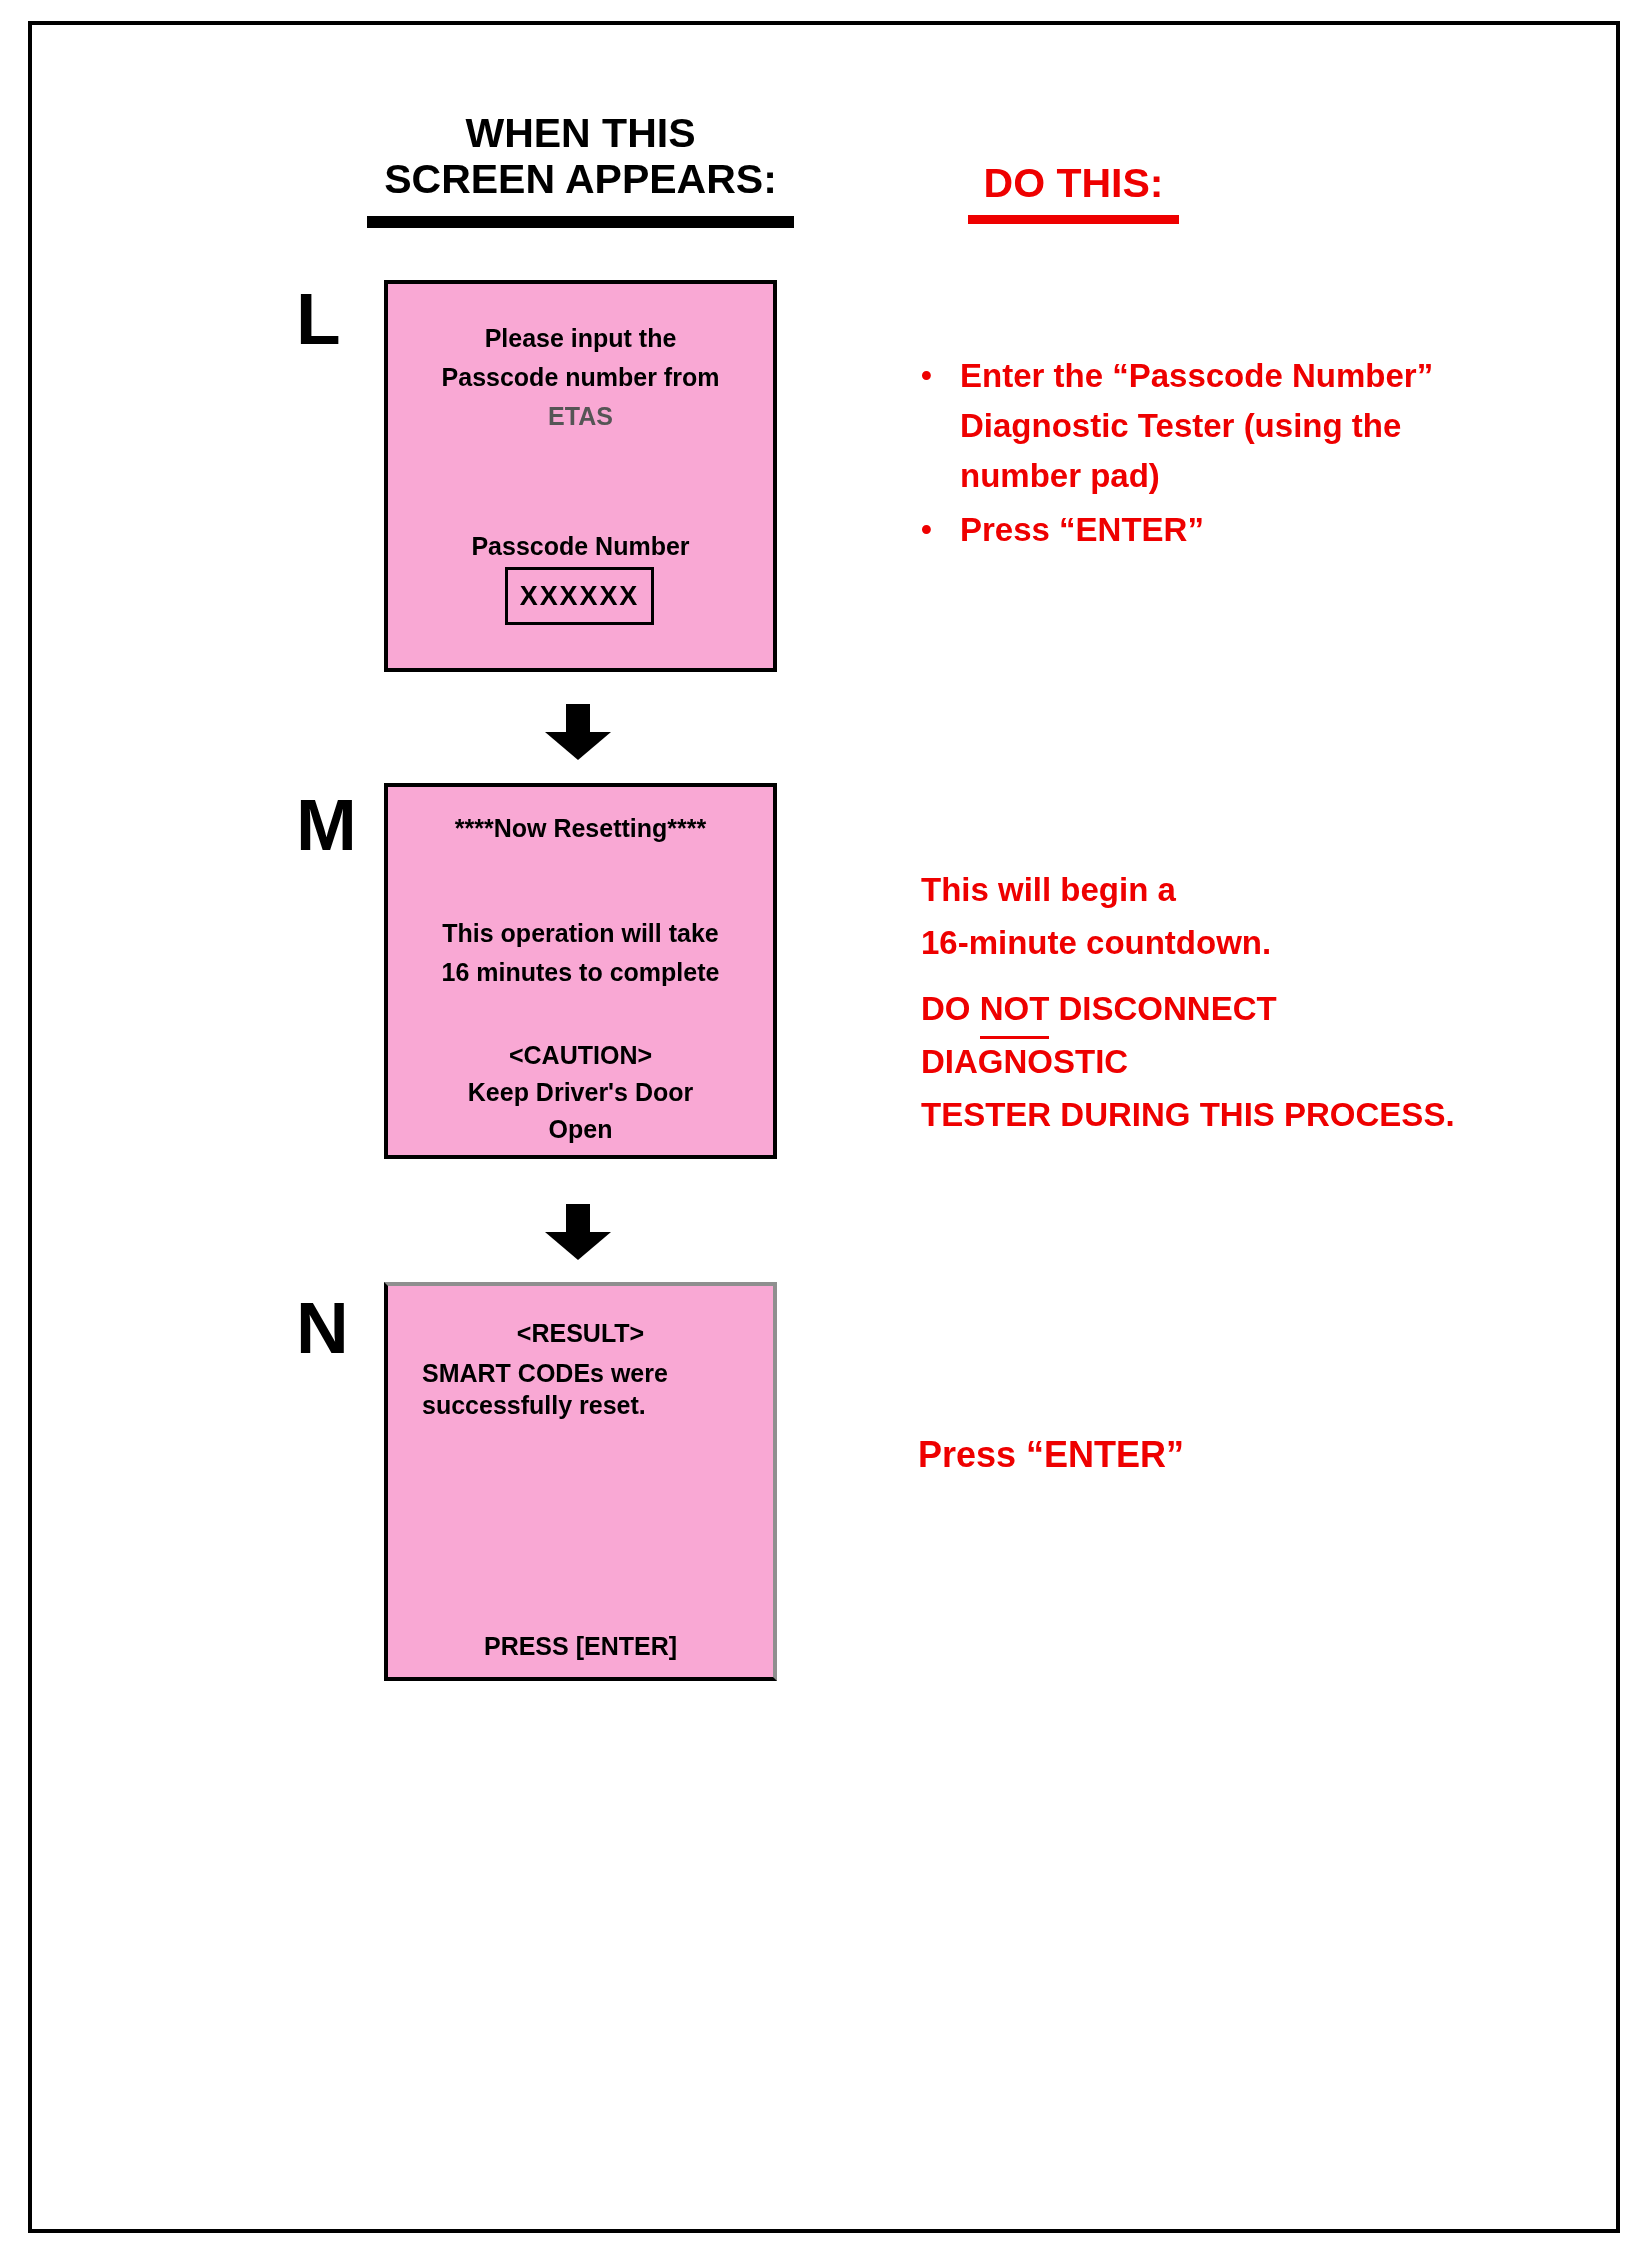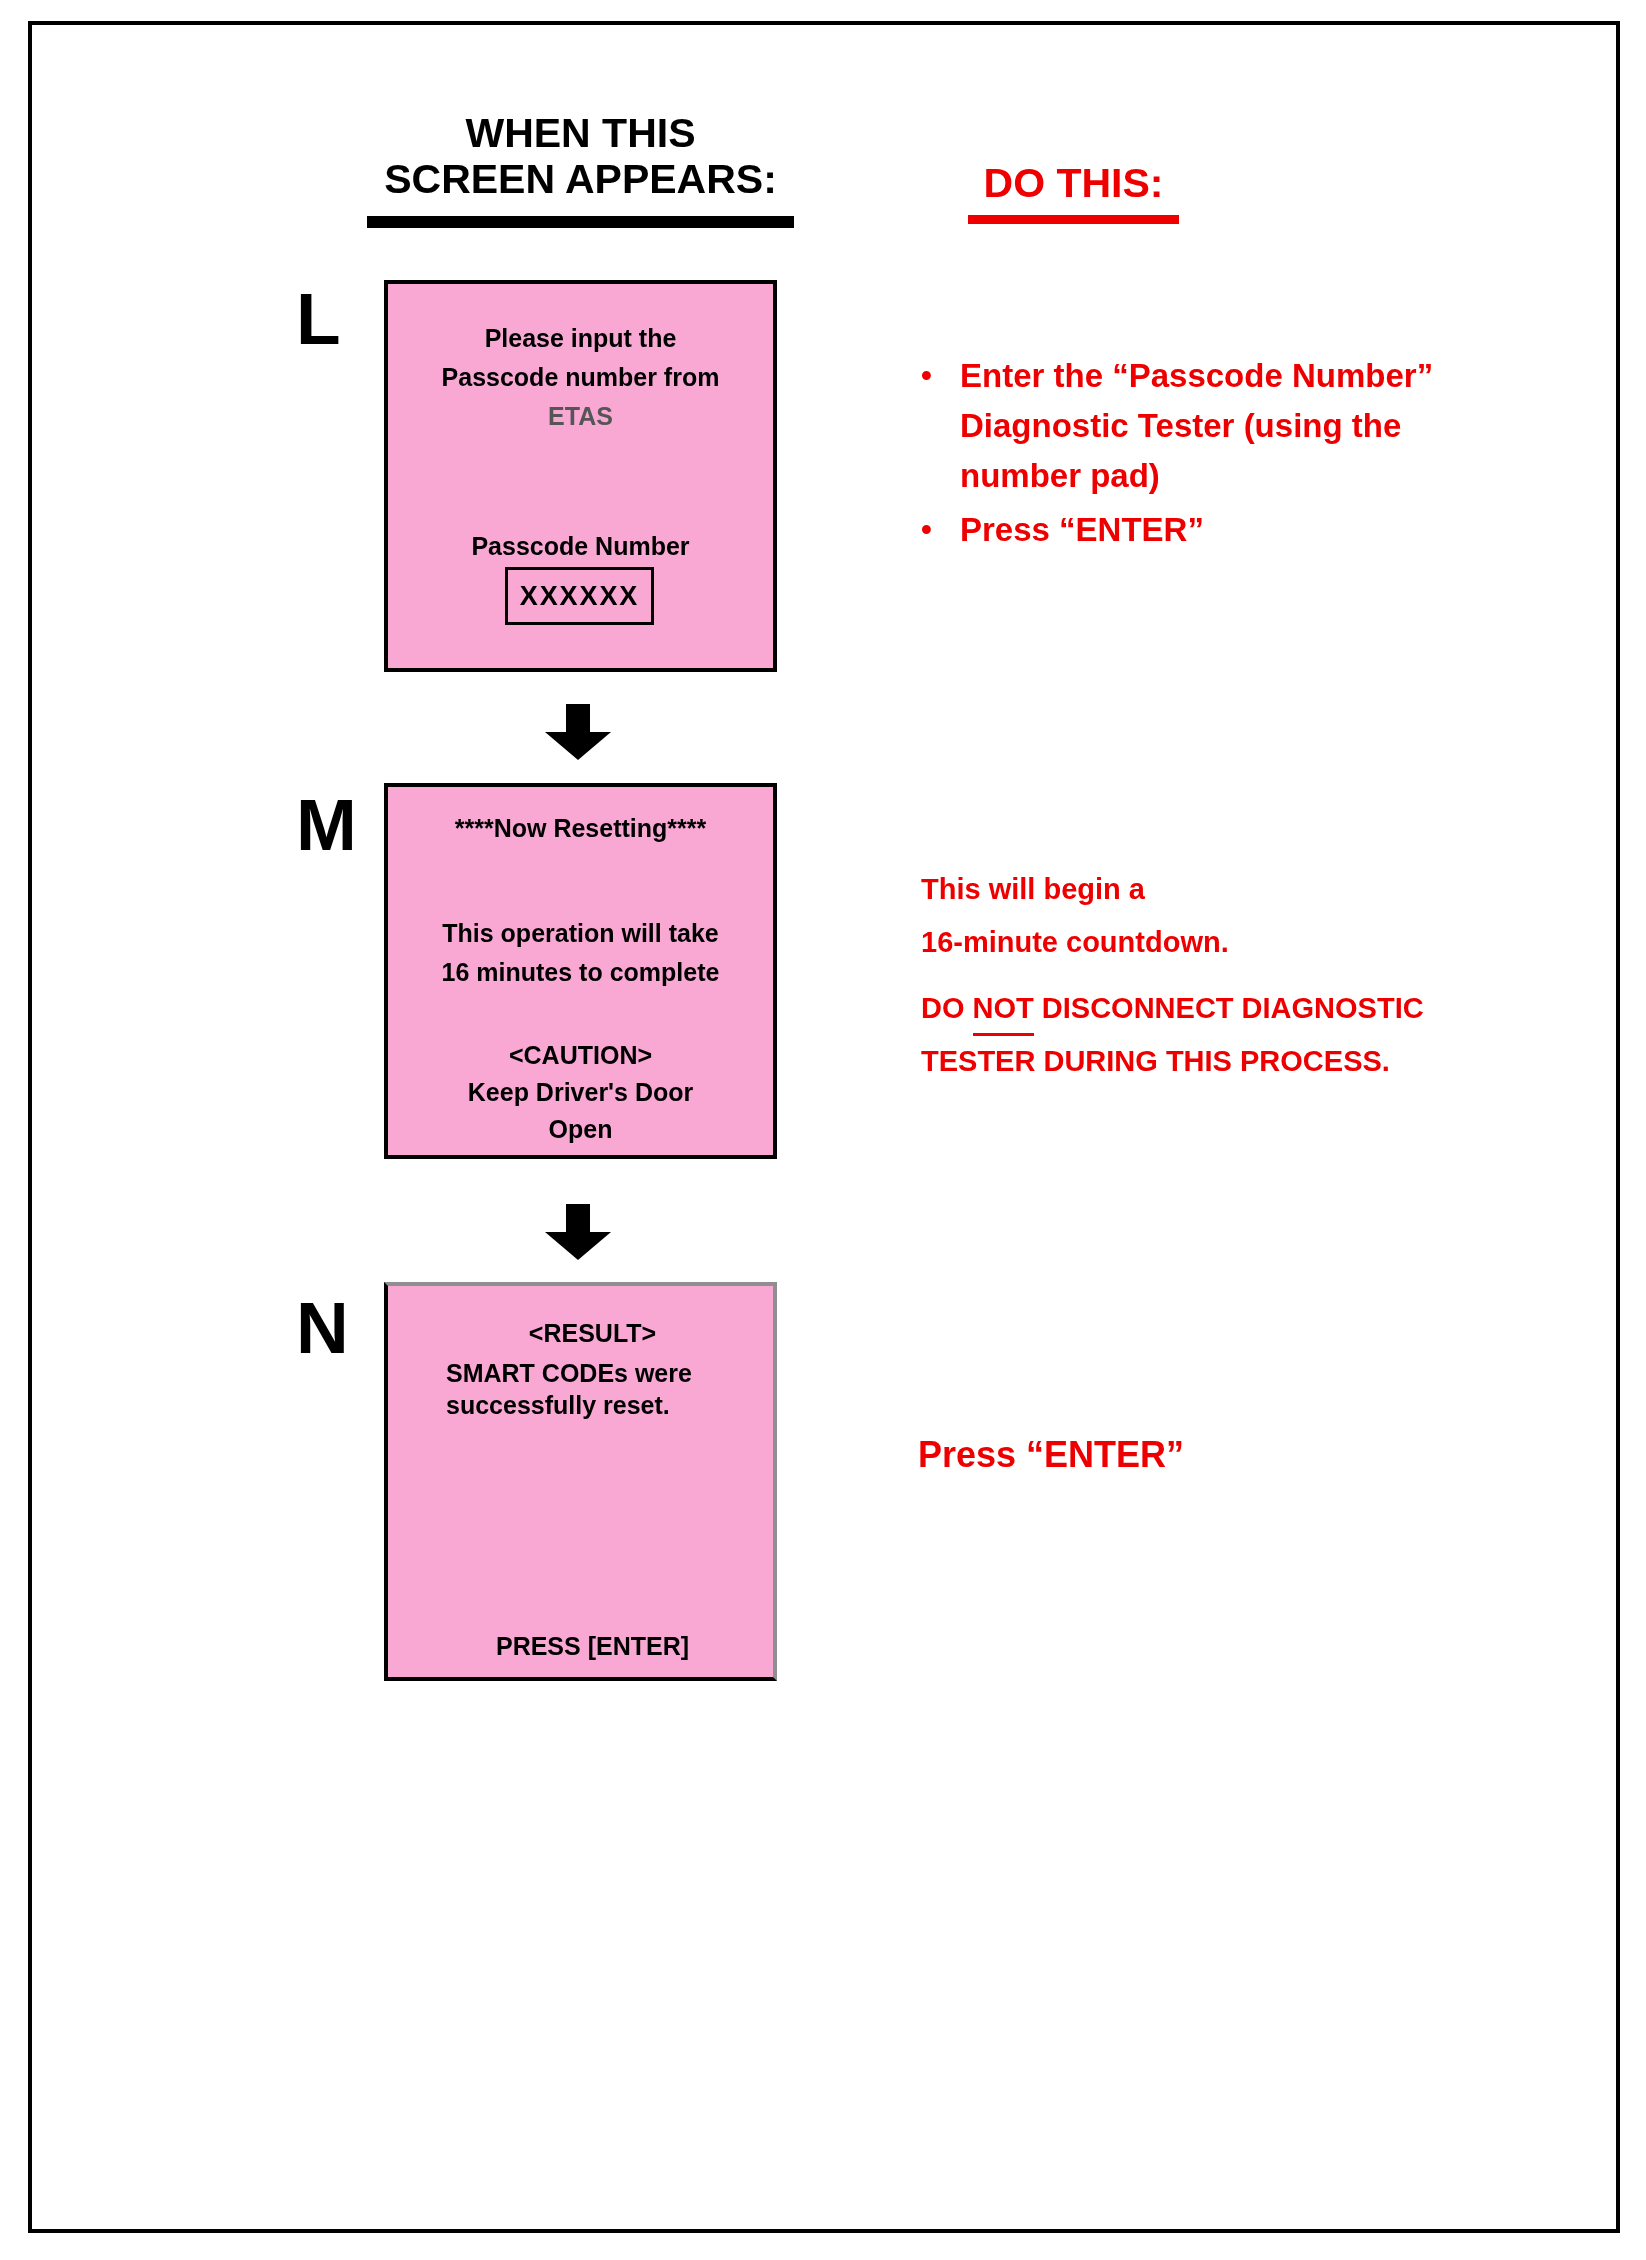--- a/index.html
+++ b/index.html
@@ -56,21 +56,21 @@
   .down-arrow .head{position:absolute;left:0;top:28px;width:0;height:0;
     border-left:33px solid transparent;border-right:33px solid transparent;
     border-top:28px solid #000;}
 
   
   .red{color:var(--red);font-weight:bold;}
   .bullets{left:921px;top:351px;width:522px;}
   .bullet-item{display:flex;font-size:33px;line-height:50px;}
   .bullet-dot{width:39px;flex:0 0 39px;font-size:31px;}
   .bullet-line{display:block;}
-  .note-m{left:921px;top:863px;width:541px;font-size:29px;line-height:53px;}
+  .note-m{left:921px;top:863px;width:541px;font-size:33px;line-height:53px;}
   .note-m .p2{margin-top:13px;}
   .u-not{border-bottom:3.7px solid var(--red);padding-bottom:9px;}
   .note-n{left:918px;top:1434px;font-size:36px;}
 </style>
 </head>
 <body>
 
 <div class="abs page-frame"></div>
 
 <div class="abs hdr-left">
@@ -148,21 +148,21 @@
   </div>
 </div>
 
 <div class="abs down-arrow" style="top:1204px;">
   <div class="stem"></div>
     <div class="head"></div>
 </div>
 
 <div class="abs step-letter" style="left:296px;top:1291px;">N</div>
 
-<div class="abs screen screen-n" style="top:1282px;height:399px;padding-left:24px;">
+<div class="abs screen screen-n" style="top:1282px;height:399px;">
   <div class="screen-inner">
     <div class="scr-text" style="top:28px;">&lt;RESULT&gt;</div>
     <div class="scr-text" style="top:71px;left:34px;width:317px;text-align:left;line-height:32px;">
       <span class="bullet-line">SMART CODEs were</span>
       <span class="bullet-line">successfully reset.</span>
     </div>
     <div class="scr-text" style="top:341px;">PRESS [ENTER]</div>
   </div>
 </div>
 

